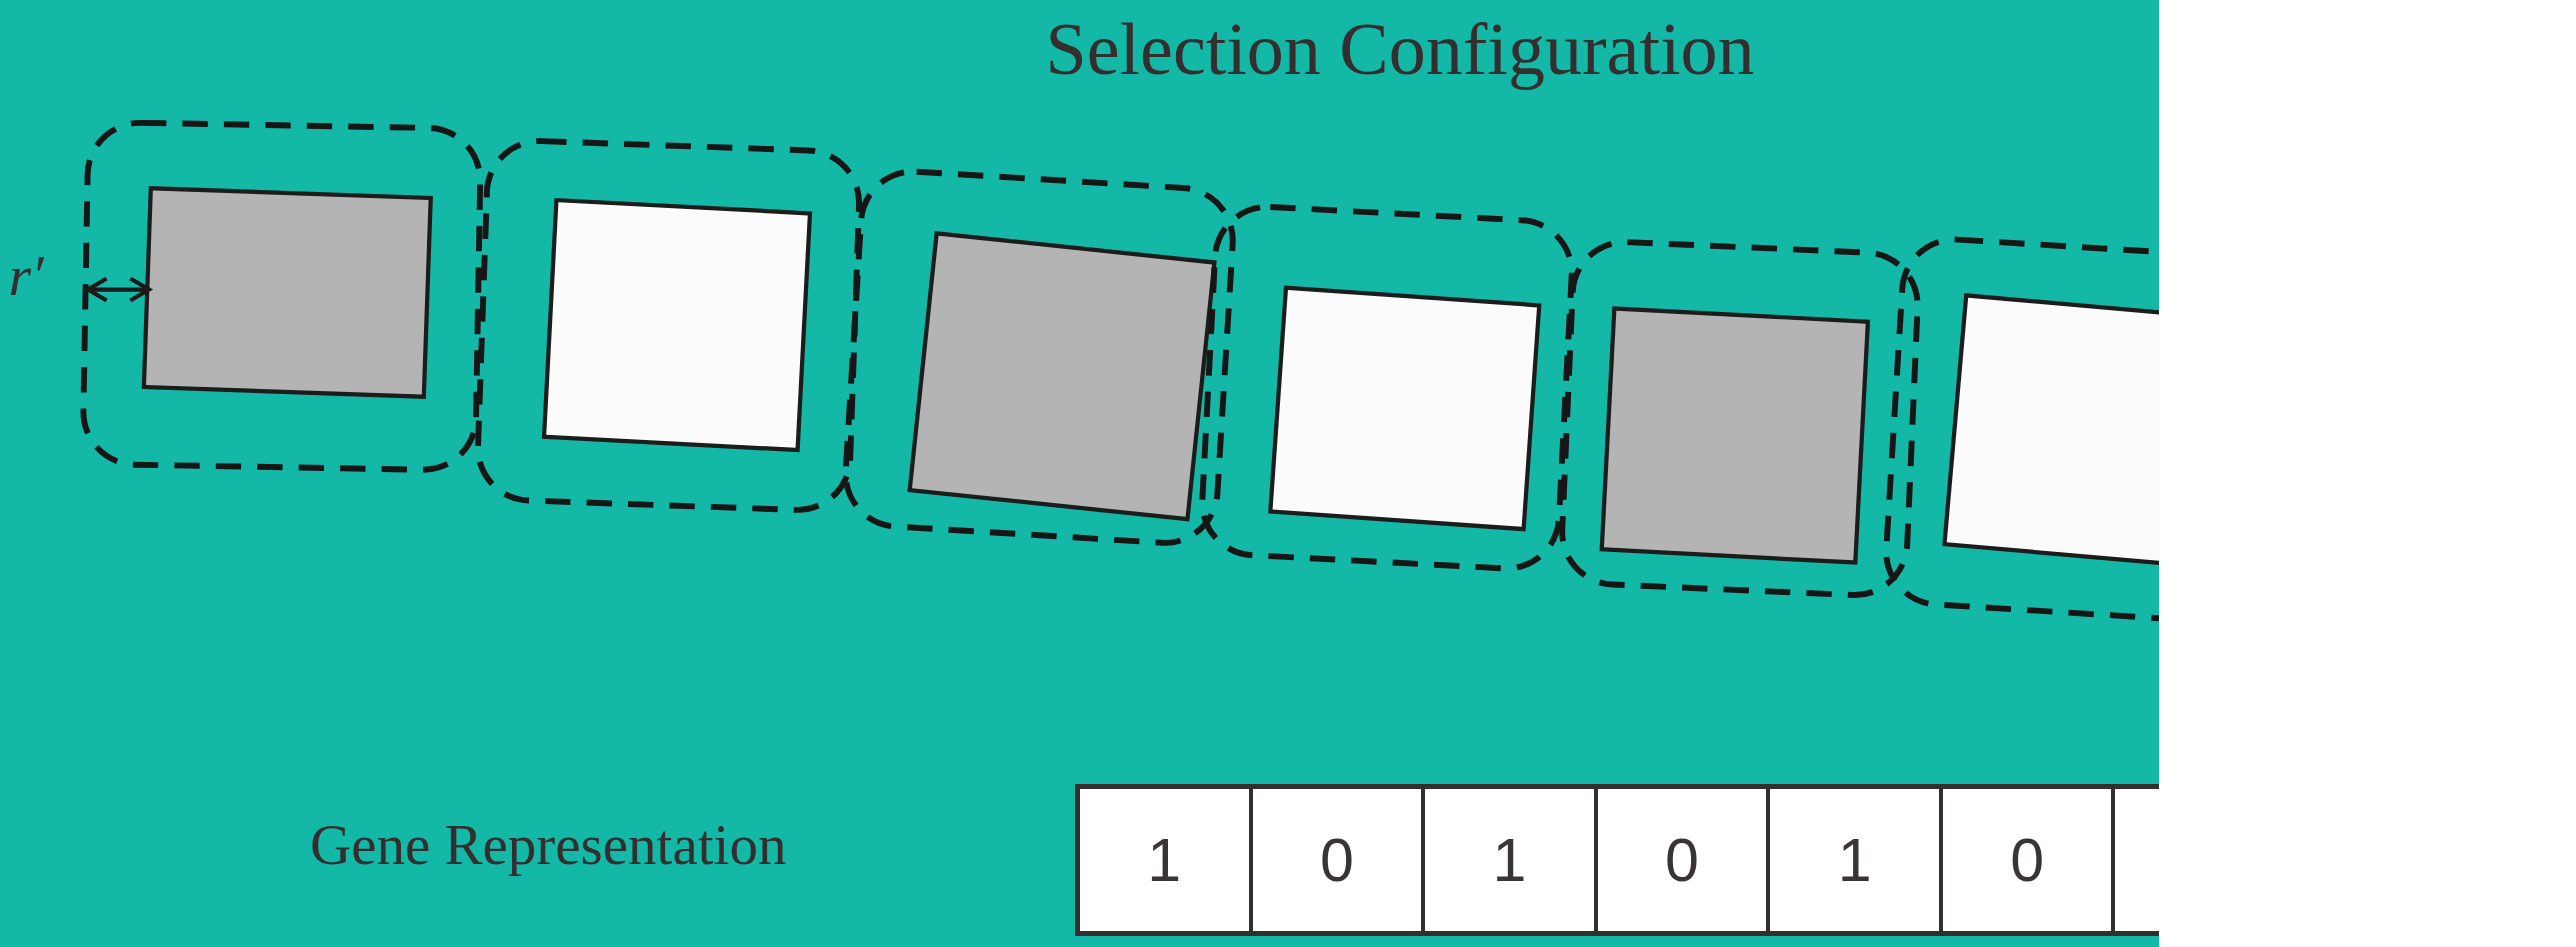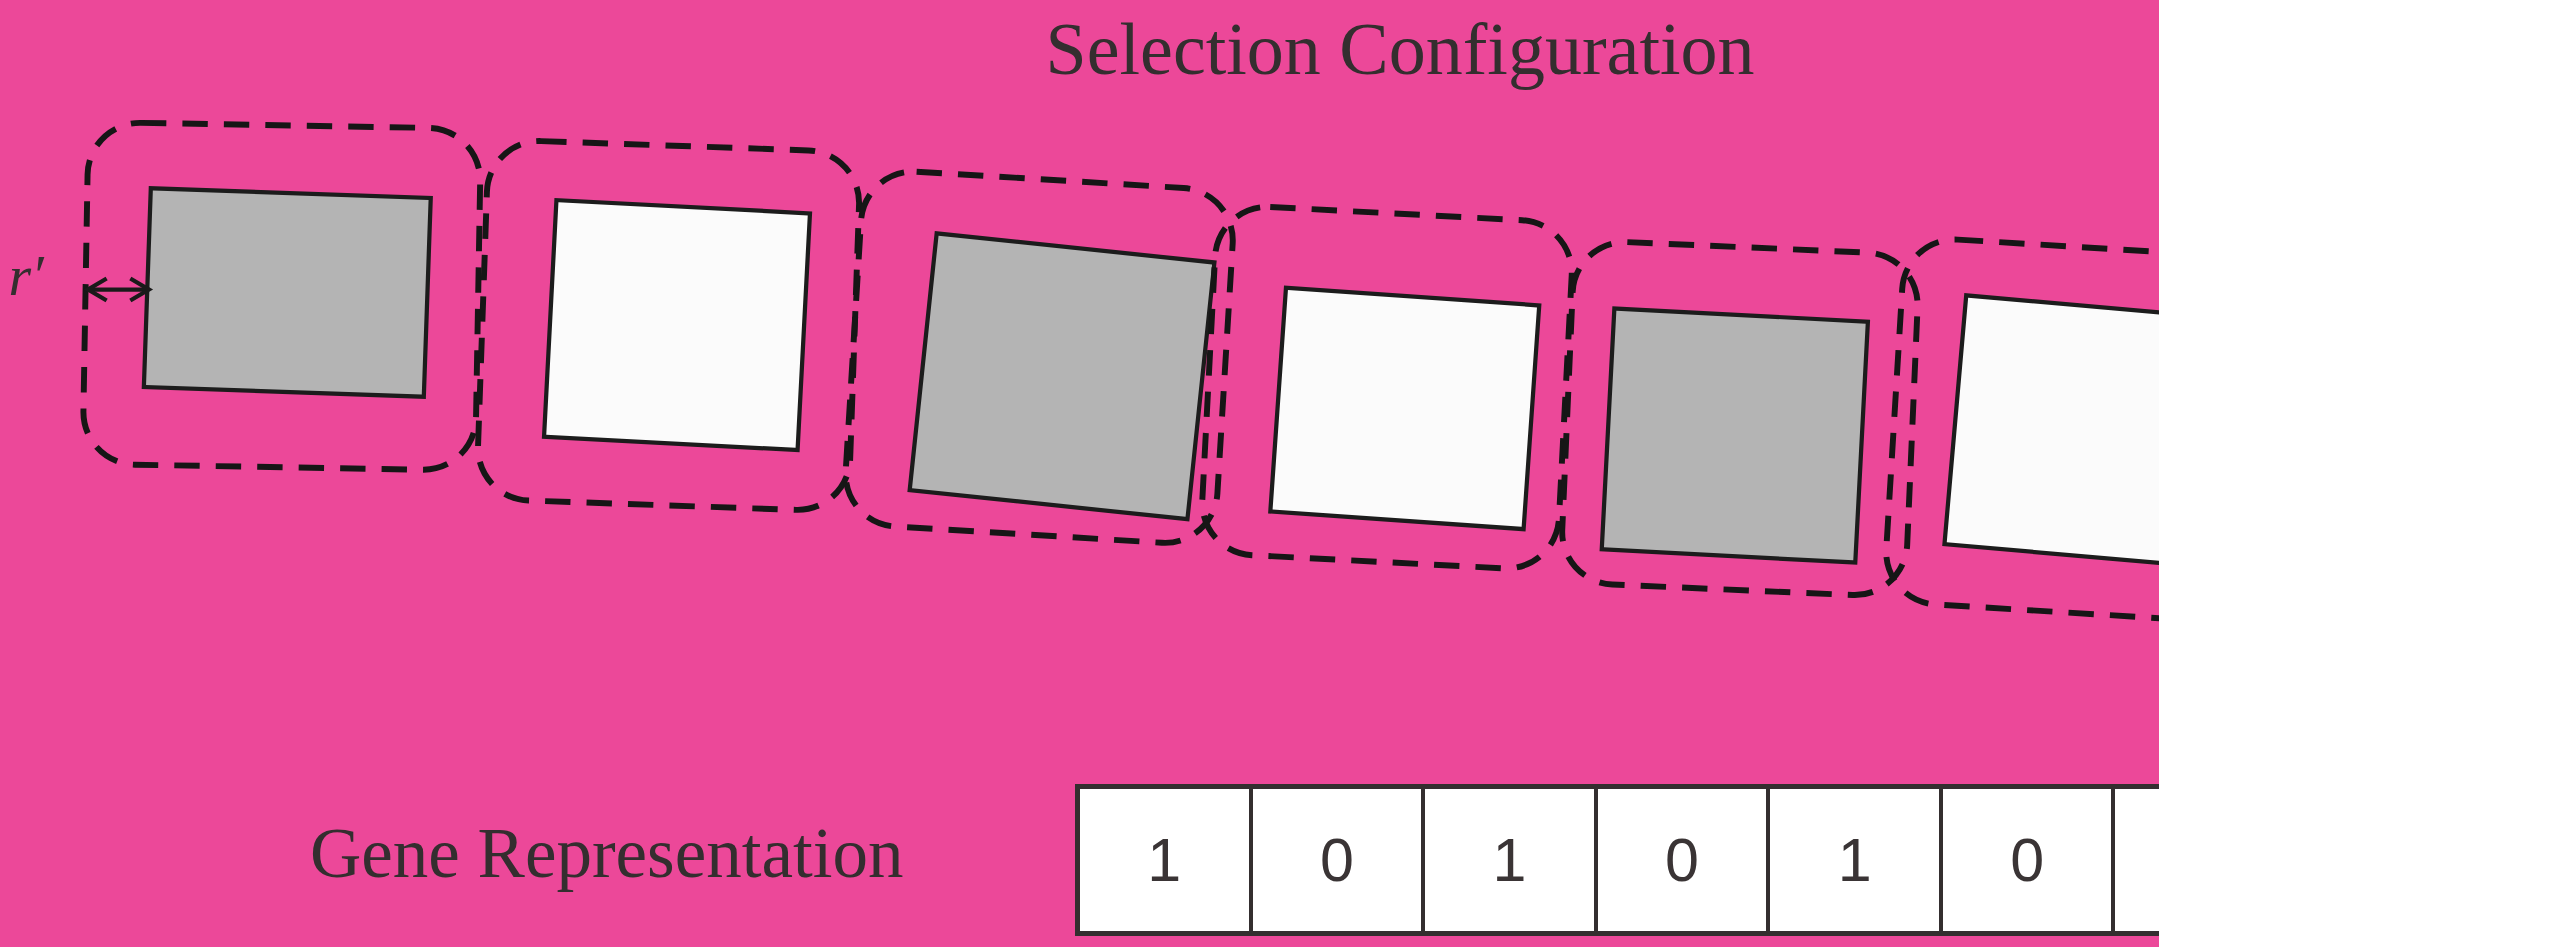--- a/index.html
+++ b/index.html
@@ -1,19 +1,19 @@
 <!DOCTYPE html>
 <html style="font-size:13.5px"><head>
 <meta charset="utf-8">
 <style>
   html,body{margin:0;padding:0;background:#ffffff;}
   .stage{
     position:relative;
     width:2159px;height:948px;
-    background:#ec4899;
+    background:#14b8a6;
     overflow:hidden;
     font-family:"Liberation Serif","DejaVu Serif",serif;
     color:#342e2f;
   }
   svg.diagram{position:absolute;left:0;top:0;width:2576px;height:948px;}
 
   .fig-title{
     position:absolute;
     left:1400px;top:12px;
     transform:translateX(-50%);
@@ -25,21 +25,21 @@
     position:absolute;
     left:8.5px;top:247px;
     font-size:58px;line-height:1;
     font-style:italic;
     color:#342e2f;
     white-space:nowrap;
   }
   .gene-label{
     position:absolute;
     left:310px;top:814px;
-    font-size:71px;line-height:1.1;
+    font-size:57px;line-height:1.1;
     white-space:nowrap;
     color:#342e2f;
   }
   .gene-table{
     position:absolute;
     left:1075px;top:784px;
     width:1214px;height:152px;
     border:5.1px solid #342e2f;
     box-sizing:border-box;
     display:flex;

